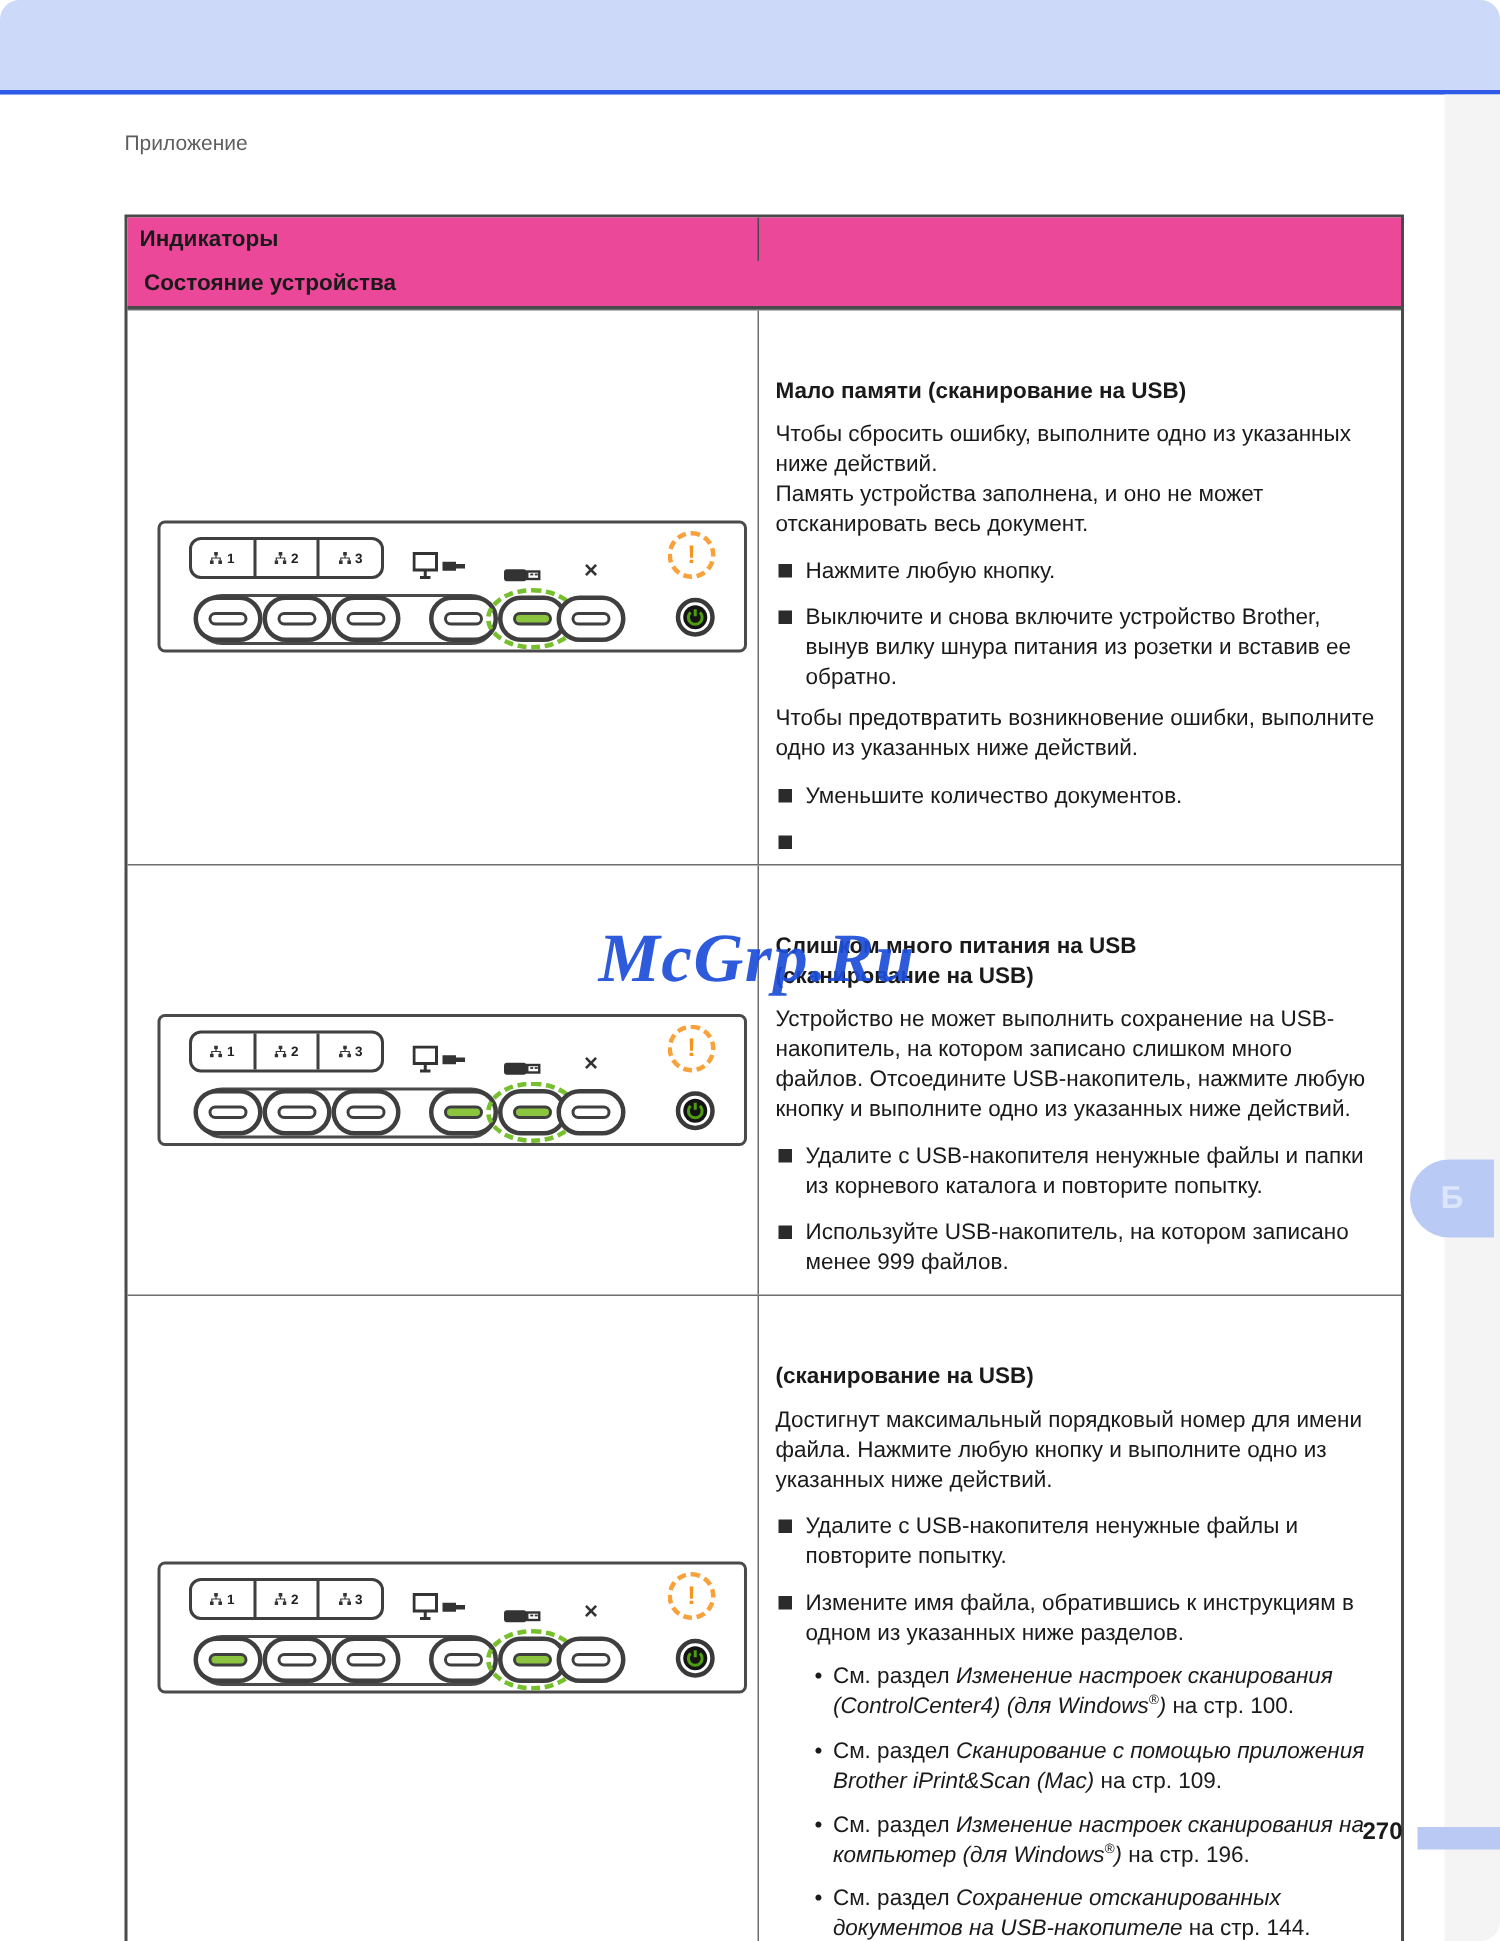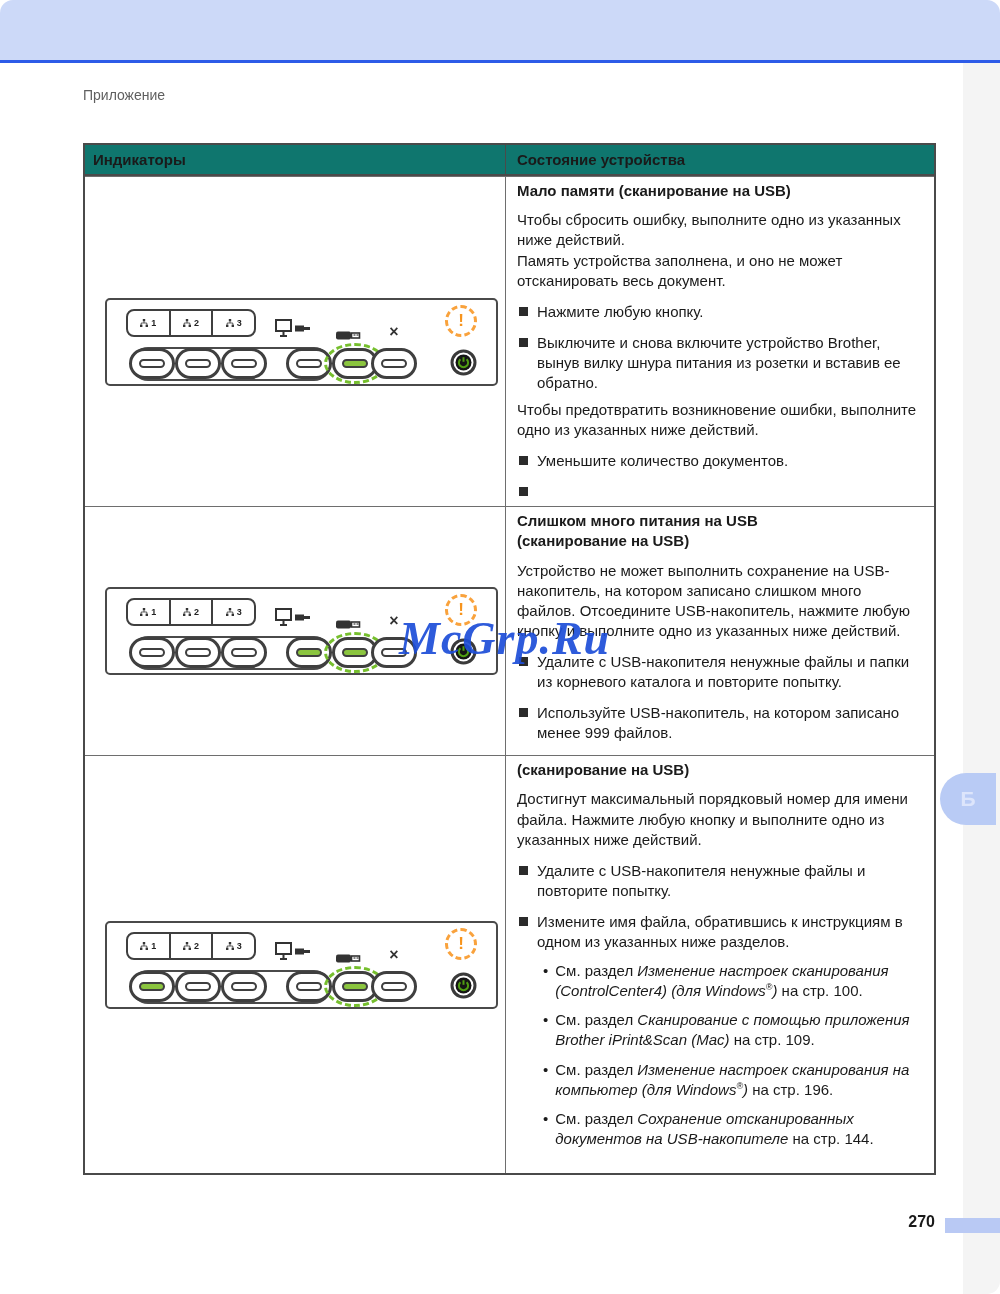--- a/index.html
+++ b/index.html
@@ -4,29 +4,29 @@
 <style>
   html,body{margin:0;padding:0;background:#ffffff;}
   .page{position:relative;width:1000px;height:1294px;background:#ffffff;overflow:hidden;
         font-family:"Liberation Sans",sans-serif;color:#1a1a1a;border-radius:13px;}
   
   .band{position:absolute;left:0;top:0;width:1000px;height:60px;background:#ccd9f8;border-bottom:3px solid #2d5be8;}
   .running{position:absolute;left:83px;top:87px;font-size:14px;color:#5f5f5f;}
   .edge-strip{position:absolute;right:0;top:63px;width:37px;height:1231px;background:#f4f4f4;}
   
   .tbl{position:absolute;left:83px;top:143px;width:853px;border:2px solid #4a4a4a;background:#fff;box-sizing:border-box;}
-  .thead{display:flex;background:#0f766e;border-bottom:2px solid #4a4a4a;}
+  .thead{display:flex;background:#ec4899;border-bottom:2px solid #4a4a4a;flex-direction:column;}
   .th{box-sizing:border-box;padding:5px 8px 4px 8px;font-size:15px;font-weight:bold;line-height:1.35;}
   .th0{width:421px;border-right:1px solid #4a4a4a;}
   .th1{flex:1;padding-left:11px;}
   .trow{display:flex;border-top:1px solid #6e6e6e;}
   .trow:first-of-type{border-top:none;}
   .cleft{box-sizing:border-box;width:421px;border-right:1px solid #6e6e6e;position:relative;
          display:flex;align-items:center;}
-  .cright{flex:1;box-sizing:border-box;padding:2px 10px 10px 11px;font-size:15px;line-height:1.34;}
+  .cright{flex:1;box-sizing:border-box;padding:2px 10px 10px 11px;font-size:15px;line-height:1.34;margin-top:40px;}
   .r0{min-height:315px;} .r1{min-height:248px;} .r2{min-height:417px;}
   .rtitle{font-weight:bold;margin:2px 0 9px 0;}
   .para{margin:7px 0 0 0;}
   .tight{margin:0;}
   .bullet{display:flex;gap:9px;margin:11px 0 0 2px;}
   .bsq{width:9px;height:9px;background:#2b2b2b;margin-top:5px;flex:none;}
   .sub{display:flex;gap:7px;margin:9px 0 0 26px;}
   .dot{flex:none;}
   .it{font-style:italic;}
   sup{font-size:9px;line-height:0;}

